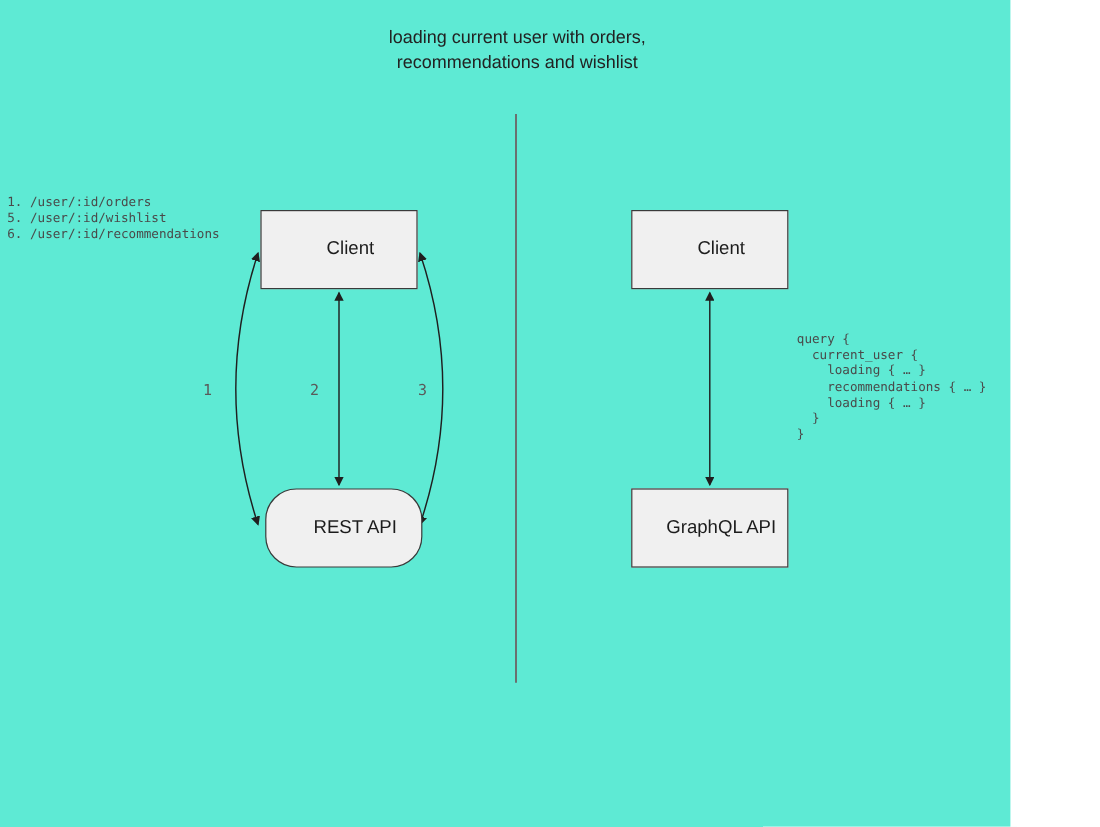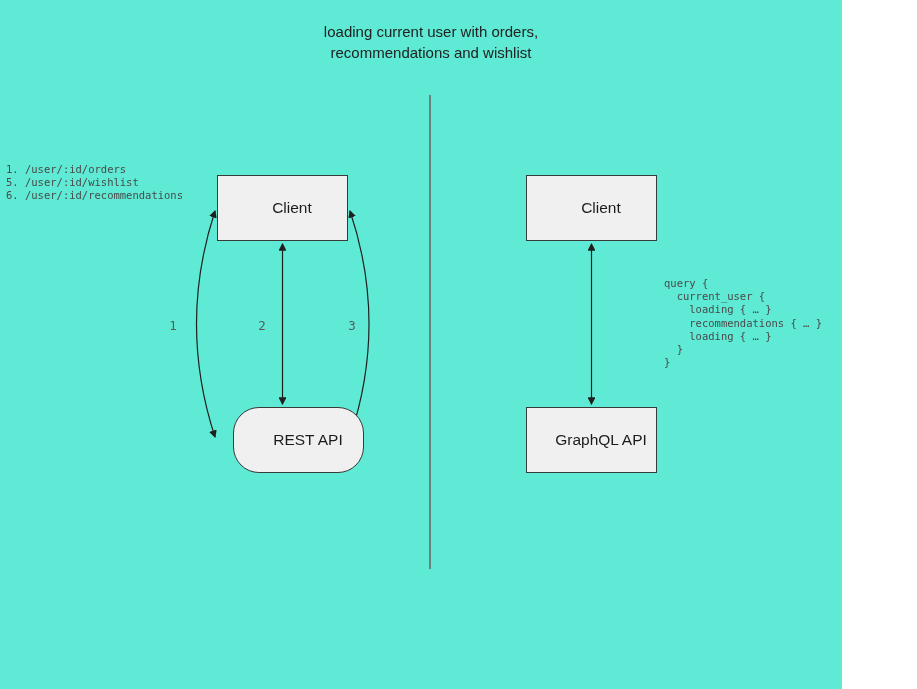--- a/index.html
+++ b/index.html
@@ -41,21 +41,21 @@
     background: #f0f0f0;
     border: 1.4px solid #3a3a3a;
     display: flex;
     align-items: center;
     justify-content: center;
     font-size: 15.5px;
     color: #1c1c1c;
     padding-left: 19px;
   }
   .node-client-left  { left: 217px; top: 175px; }
-  .node-rest-api     { left: 233px; top: 407px; border-radius: 26px; }
+  .node-rest-api     { left: 221px; top: 407px; border-radius: 26px; }
   .node-client-right { left: 526px; top: 175px; }
   .node-graphql-api  { left: 526px; top: 407px; }
   .mono {
     font-family: "DejaVu Sans Mono", "Liberation Mono", monospace;
     font-size: 10.5px;
     line-height: 13.2px;
     color: #4a4a4a;
     white-space: pre;
   }
   .endpoint-list {

